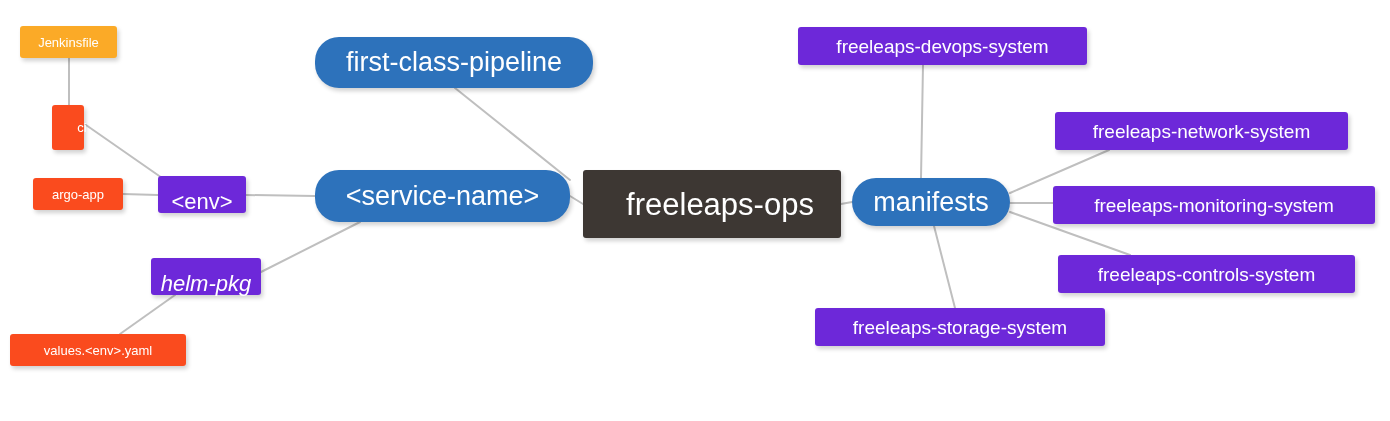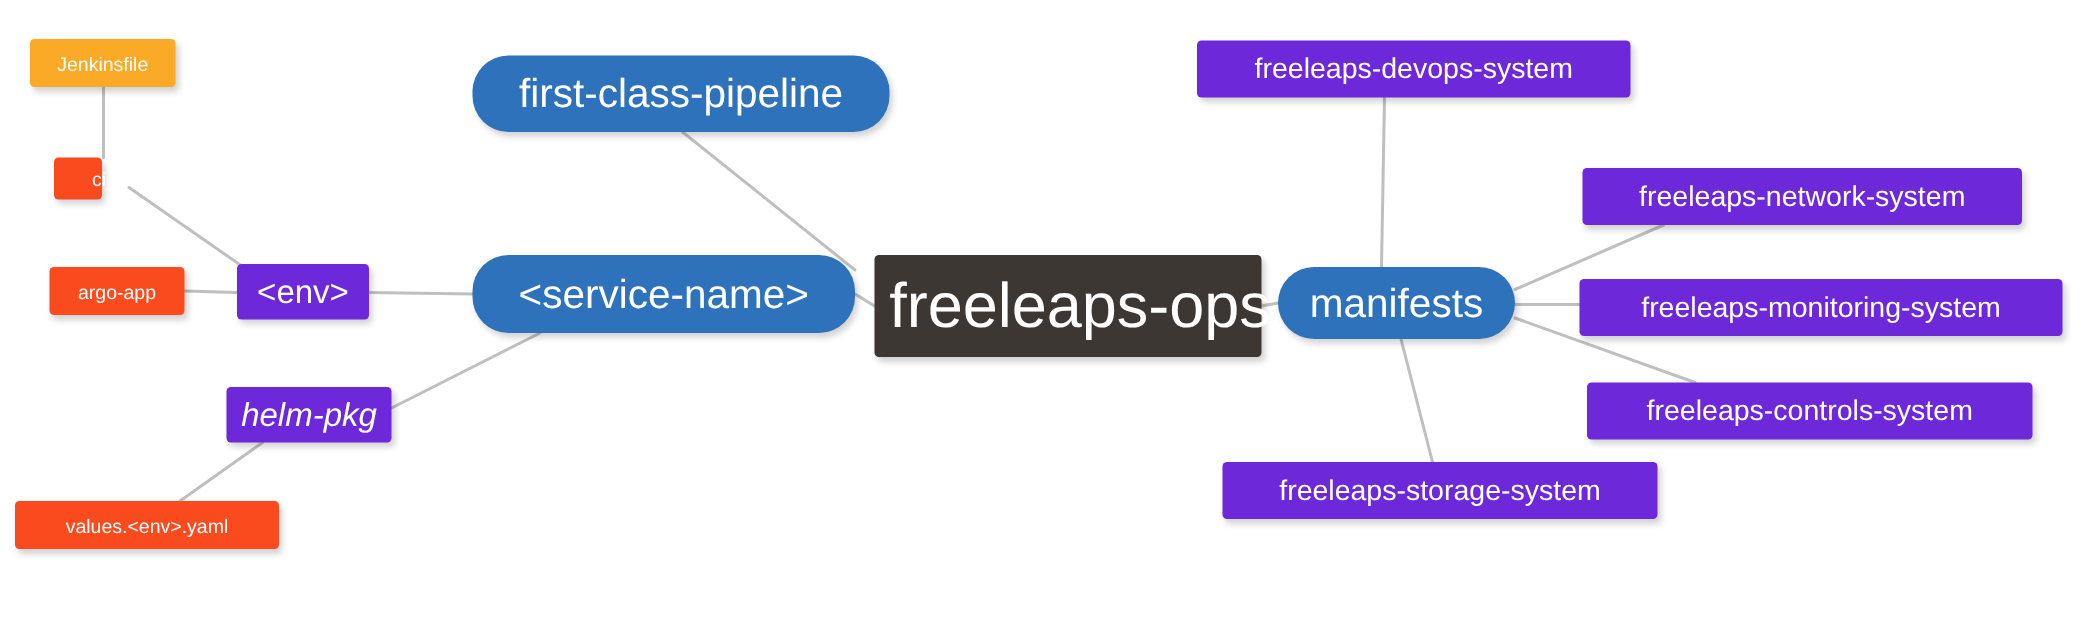--- a/index.html
+++ b/index.html
@@ -45,23 +45,23 @@
     padding: 0 10px;
   }
   
   .n-root   { background: #3d3733; }
   .n-blue   { background: #2d72bb; }
   .n-green  { background: #6d28d9; }
   .n-orange { background: #fbaa27; }
   .n-red    { background: #fa4b1e; }
 
   
-  .tier-root  { font-size: 42px; padding-left: 16px; }
+  .tier-root  { font-size: 31px; padding-left: 16px; }
   .tier-major { font-size: 27px; border-radius: 24px; }
-  .tier-mid   { font-size: 22px; }
+  .tier-mid   { font-size: 22px; align-items: flex-end; }
   .tier-leaf  { font-size: 19px; }
   .tier-small { font-size: 13px; }
 </style>
 </head>
 <body>
 
 <div id="mindmap-canvas">
   <svg id="edge-layer" viewBox="0 0 1390 421" xmlns="http://www.w3.org/2000/svg">
       <line x1="583" y1="204" x2="570" y2="196" stroke="#bfbfbf" stroke-width="2" stroke-linecap="round"></line>
       <line x1="841" y1="204" x2="852" y2="202" stroke="#bfbfbf" stroke-width="2" stroke-linecap="round"></line>
@@ -93,21 +93,21 @@
       </div>
       <div class="node n-green tier-mid" style="left: 158px; top: 176px; width: 88px; height: 37px;">
         <span class="node-label">&lt;env&gt;</span>
       </div>
       <div class="node n-green tier-mid" style="left: 151px; top: 258px; width: 110px; height: 37px; font-style: italic;">
         <span class="node-label">helm-pkg</span>
       </div>
       <div class="node n-orange tier-small" style="left: 20px; top: 26px; width: 97px; height: 32px;">
         <span class="node-label">Jenkinsfile</span>
       </div>
-      <div class="node n-red tier-small" style="left: 36px; top: 105px; width: 32px; height: 28px; padding-left: 28px;">
+      <div class="node n-red tier-small" style="left: 52px; top: 105px; width: 32px; height: 45px; padding-left: 28px;">
         <span class="node-label">ci</span>
       </div>
       <div class="node n-red tier-small" style="left: 33px; top: 178px; width: 90px; height: 32px;">
         <span class="node-label">argo-app</span>
       </div>
       <div class="node n-red tier-small" style="left: 10px; top: 334px; width: 176px; height: 32px;">
         <span class="node-label">values.&lt;env&gt;.yaml</span>
       </div>
       <div class="node n-green tier-leaf" style="left: 798px; top: 27px; width: 289px; height: 38px;">
         <span class="node-label">freeleaps-devops-system</span>

